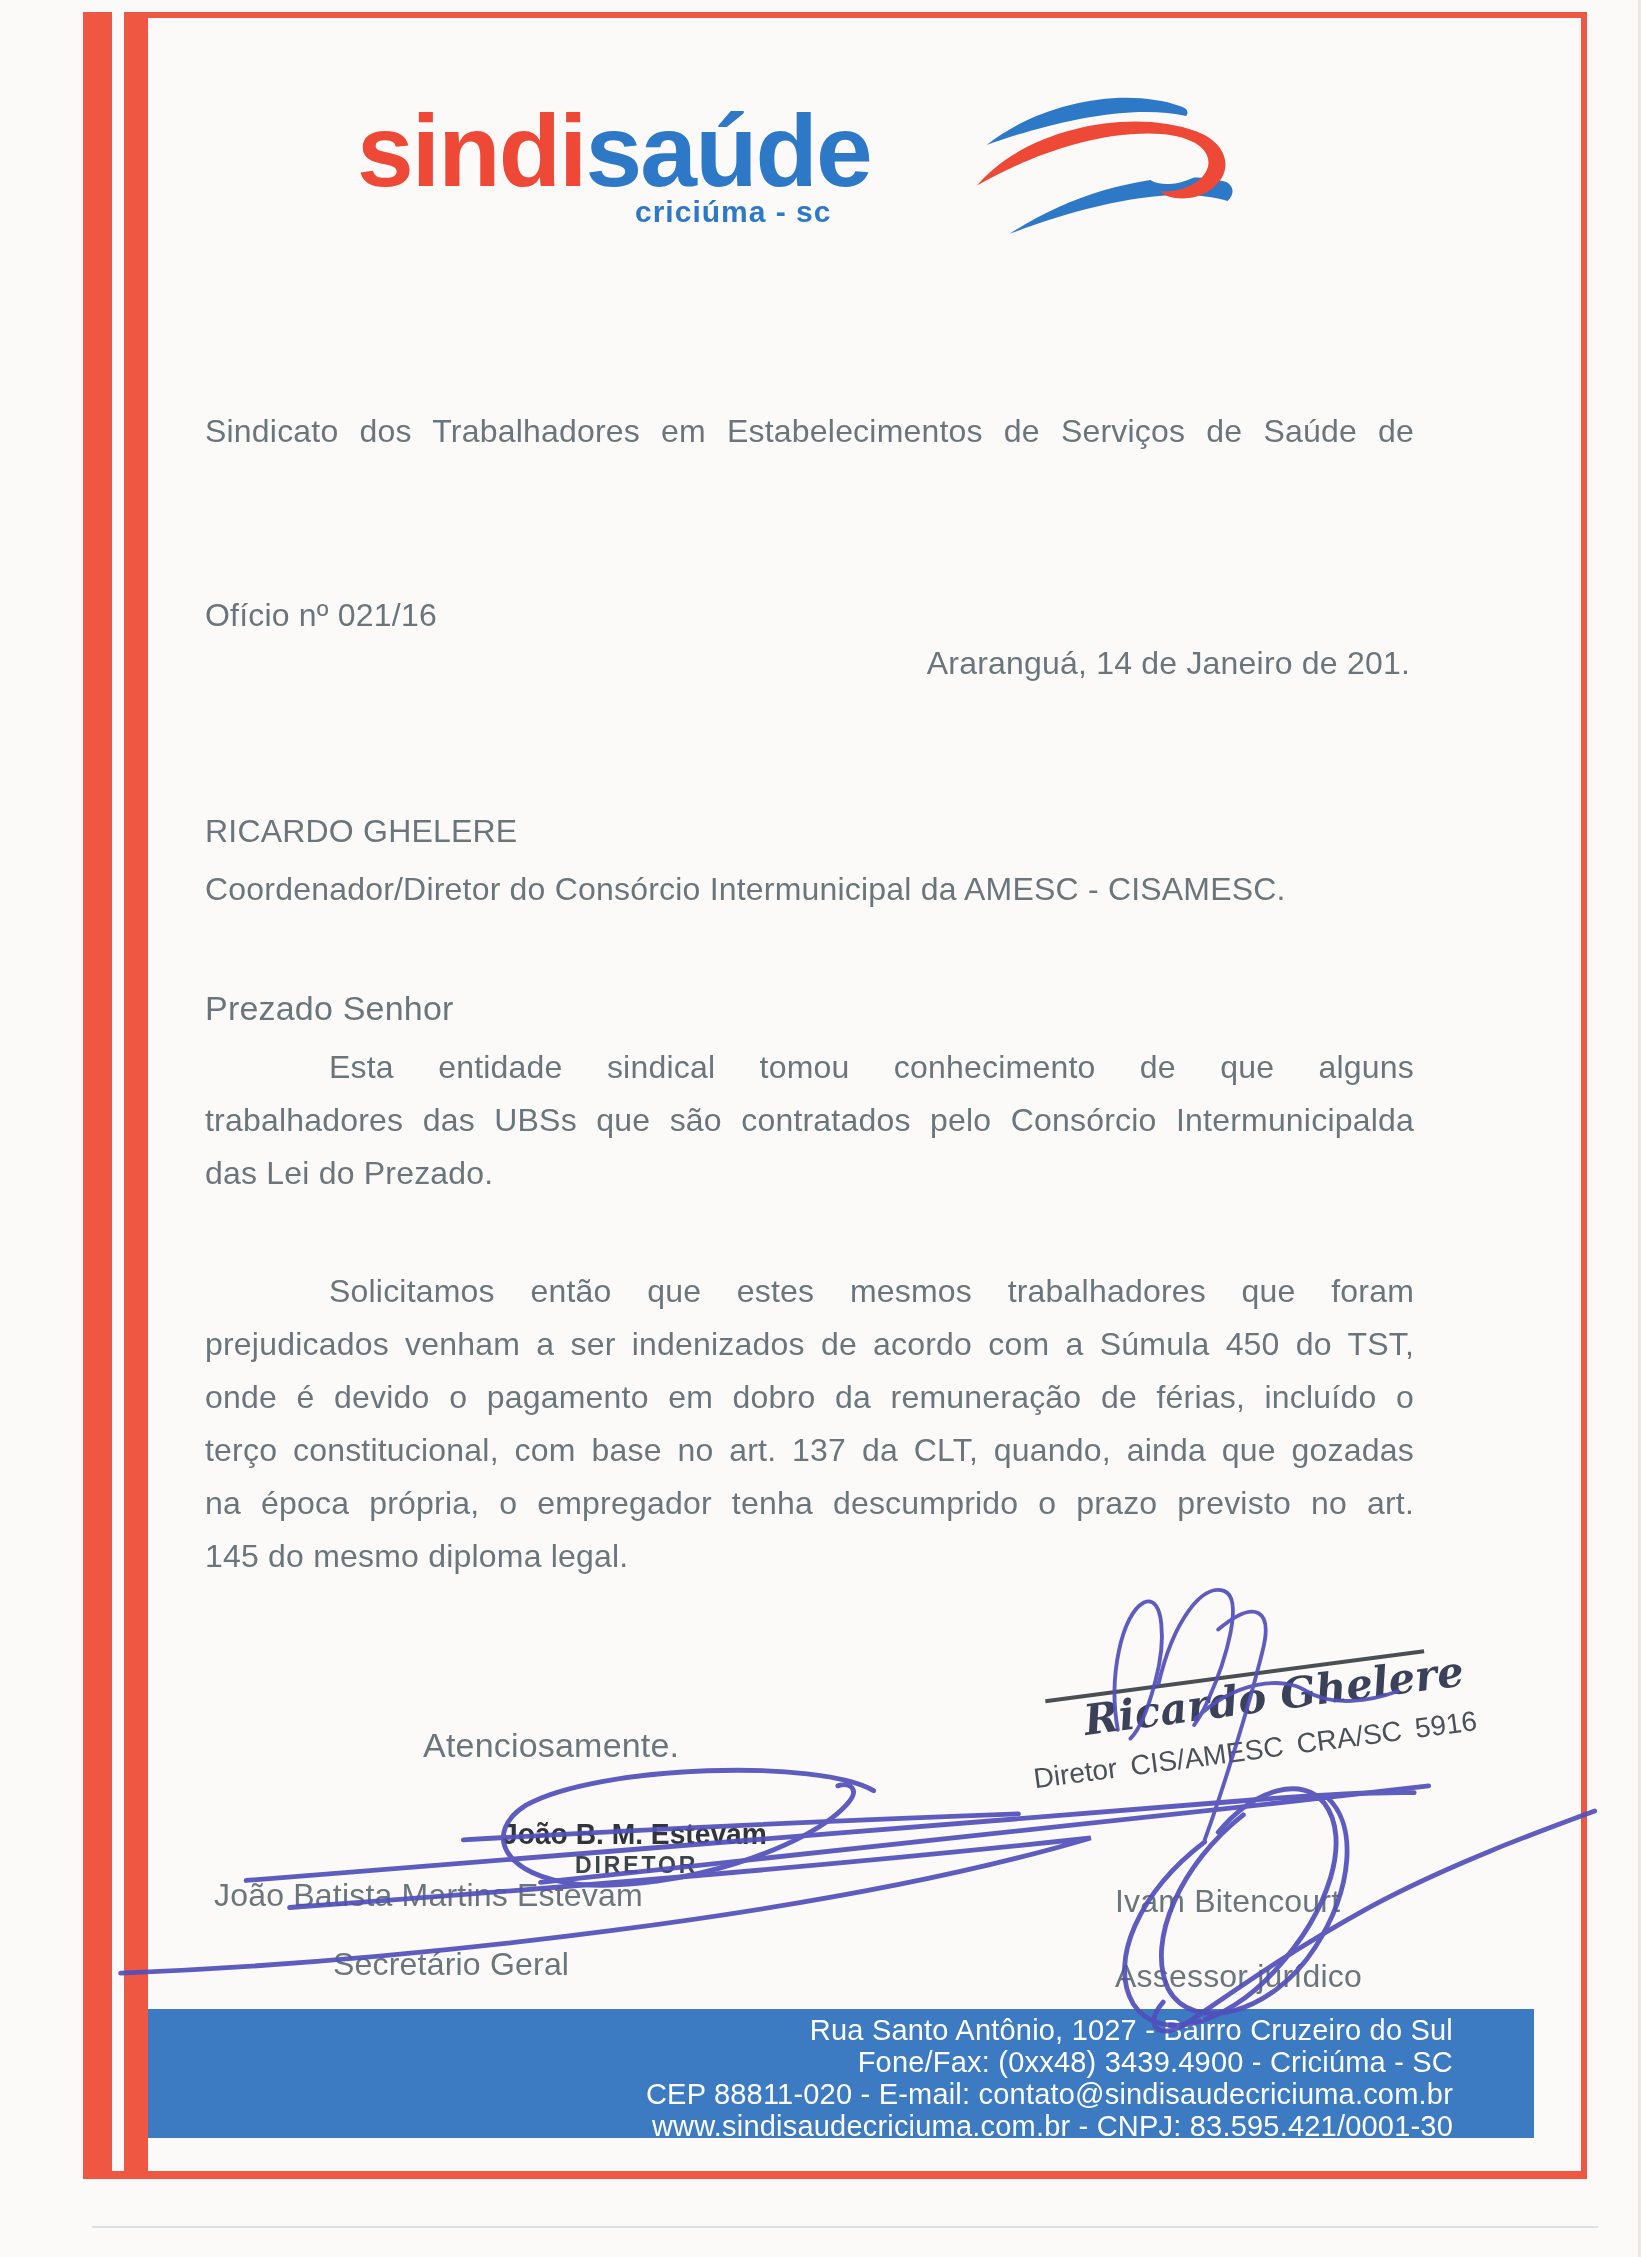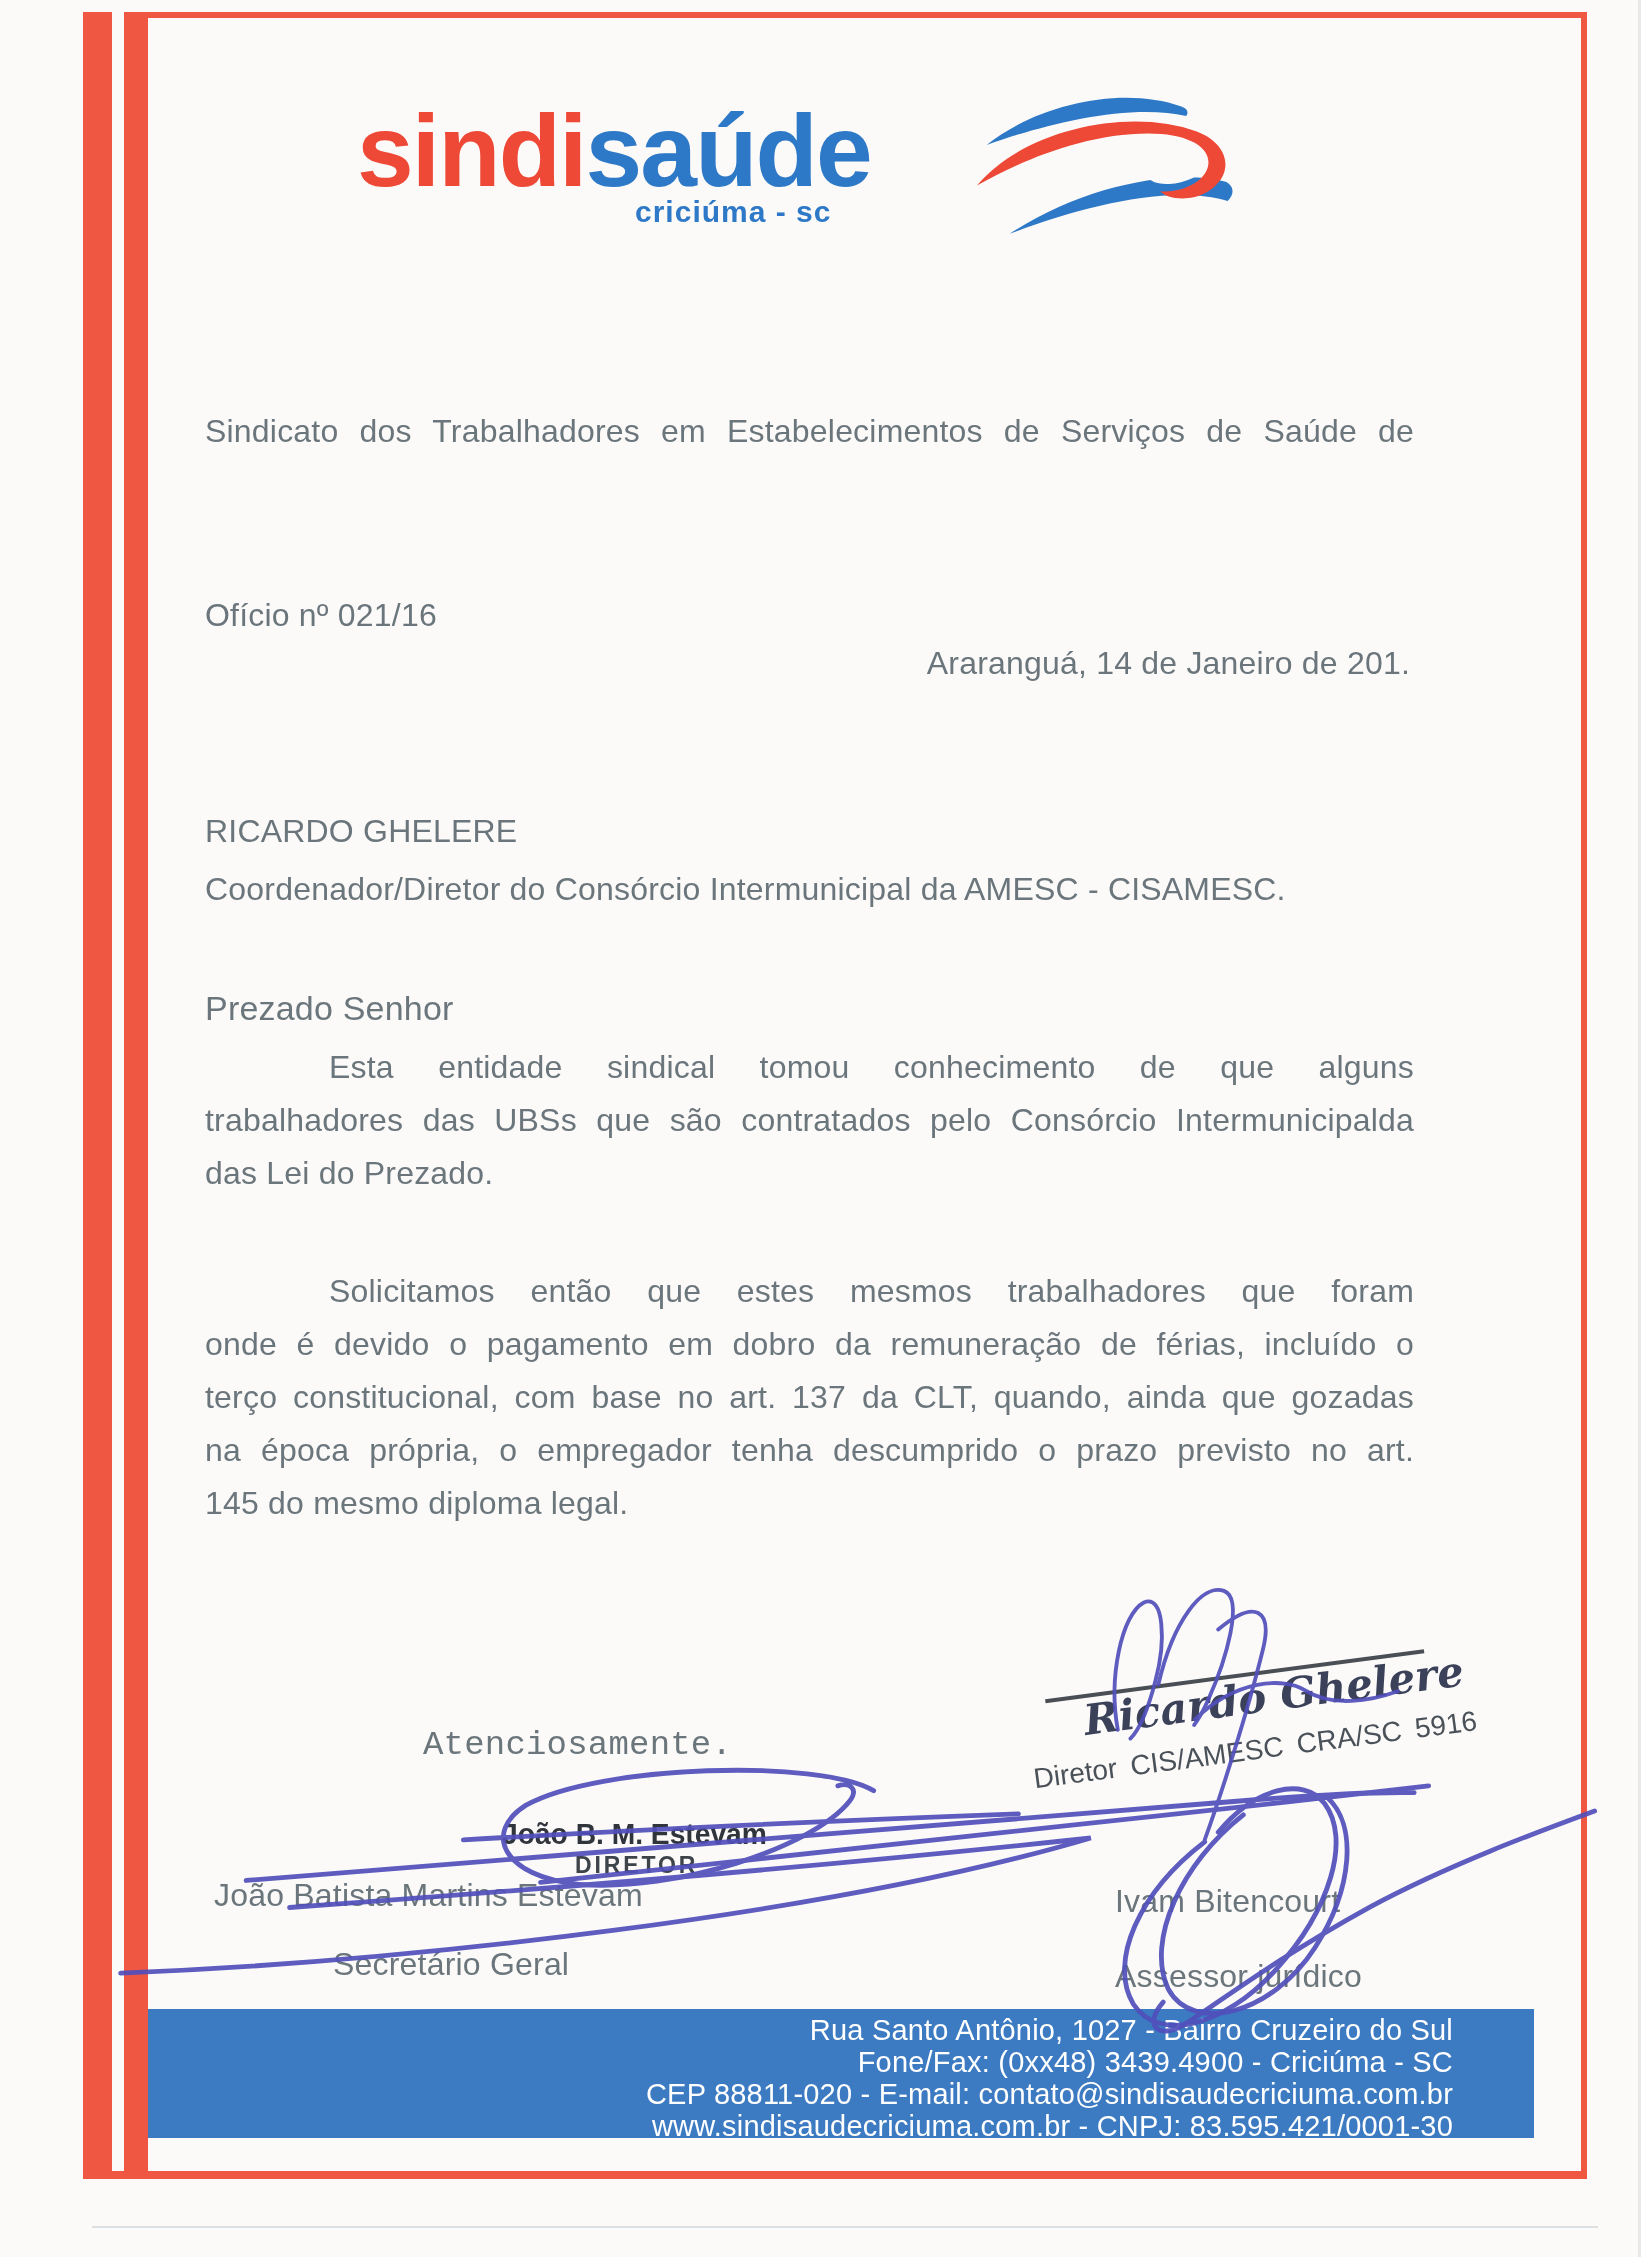--- a/index.html
+++ b/index.html
@@ -71,27 +71,28 @@
 
   <div class="txt big" style="left:205px;top:989px;">Prezado Senhor</div>
 
   <div id="para1" class="block" style="top:1041px;">
       <div class="bline indent"><span>Esta entidade sindical tomou conhecimento de que alguns</span></div>
       <div class="bline"><span>trabalhadores das UBSs que são contratados pelo Consórcio Intermunicipalda</span></div>
       <div class="bline last"><span>das Lei do Prezado.</span></div>
     </div>
   <div id="para2" class="block" style="top:1265px;">
       <div class="bline indent"><span>Solicitamos então que estes mesmos trabalhadores que foram</span></div>
+      <div class="bline"><span>prejudicados venham a ser indenizados de acordo com a Súmula 450 do TST,</span></div>
       <div class="bline"><span>onde é devido o pagamento em dobro da remuneração de férias, incluído o</span></div>
       <div class="bline"><span>terço constitucional, com base no art. 137 da CLT, quando, ainda que gozadas</span></div>
       <div class="bline"><span>na época própria, o empregador tenha descumprido o prazo previsto no art.</span></div>
       <div class="bline last"><span>145 do mesmo diploma legal.</span></div>
     </div>
 
-  <div class="txt big" style="left:423px;top:1726px;font-family:Liberation Mono, monospace;">Atenciosamente.</div>
+  <div class="txt big" style="left:423px;top:1726px;">Atenciosamente.</div>
 
   <div class="stamp-name">João B. M. Estevam</div>
   <div class="stamp-role">DIRETOR</div>
   <div class="txt" style="left:214px;top:1877px;">João Batista Martins Estevam</div>
   <div class="txt" style="left:333px;top:1946px;">Secretário Geral</div>
 
   <div id="ricardo-block">
     <div class="sig-rule"></div>
     <div class="script-name">Ricardo Ghelere</div>
     <div class="ricardo-role">Diretor CIS/AMESC CRA/SC 5916</div>

